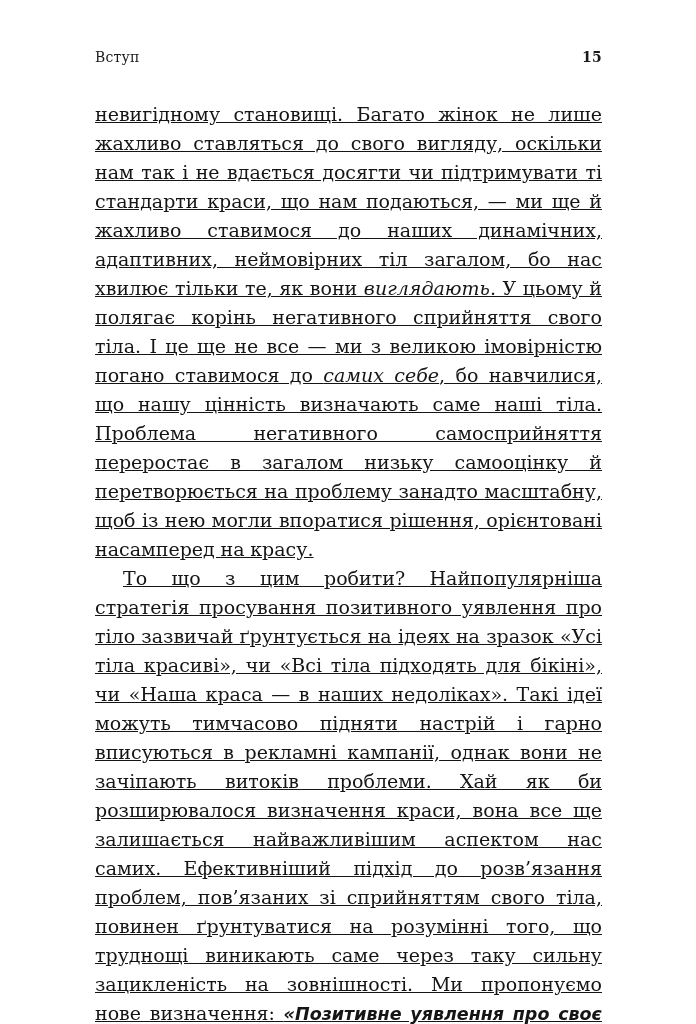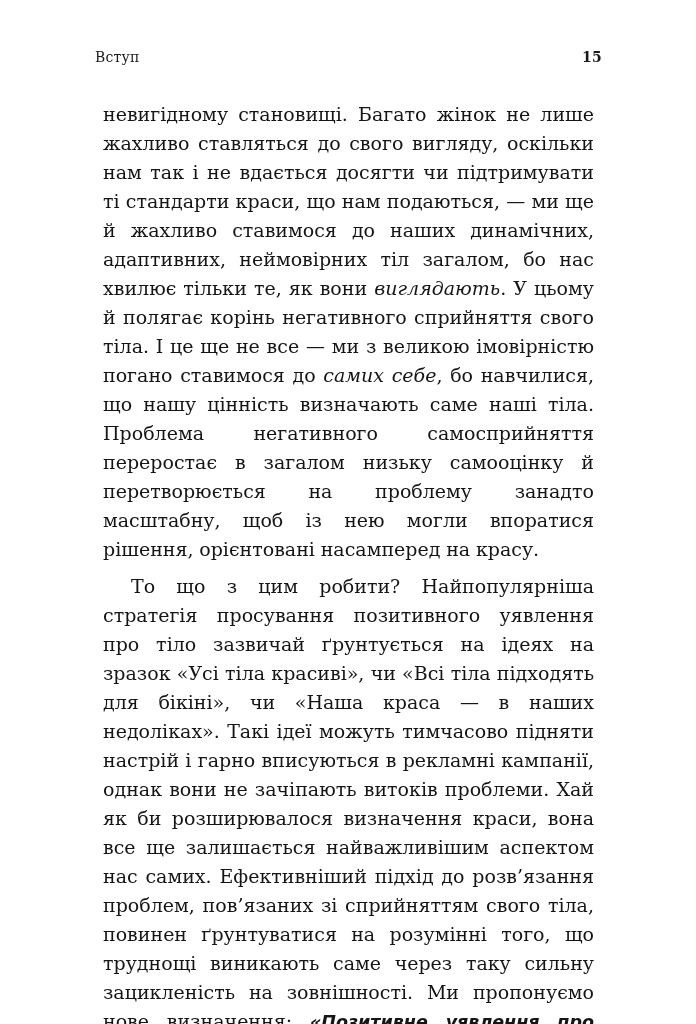--- a/index.html
+++ b/index.html
@@ -36,21 +36,22 @@
   }
   .body-text {
     font-size: 19px;
     line-height: 29px;
     text-align: justify;
     hyphens: auto;
     -webkit-hyphens: auto;
     word-spacing: -0.3px;
   }
   .body-text p {
-    margin: 8px;
+    margin: 0;
+    text-decoration: underline;
   }
   .body-text p.indent {
     text-indent: 28px;
   }
   .run-normal {
     font-style: normal;
     font-weight: normal;
   }
   .run-italic {
     font-style: italic;

